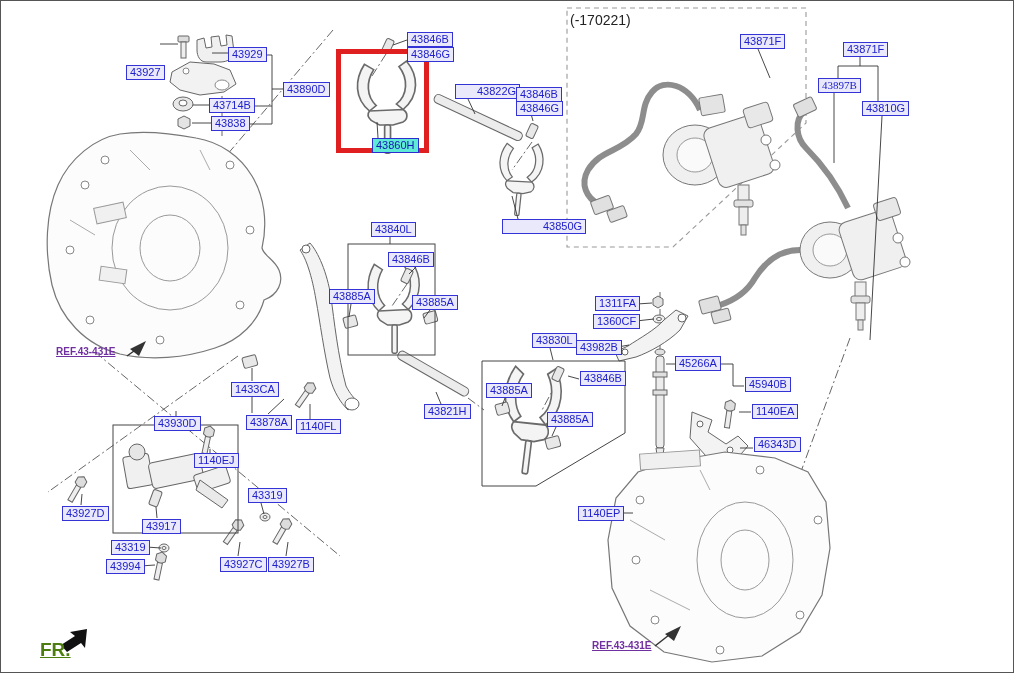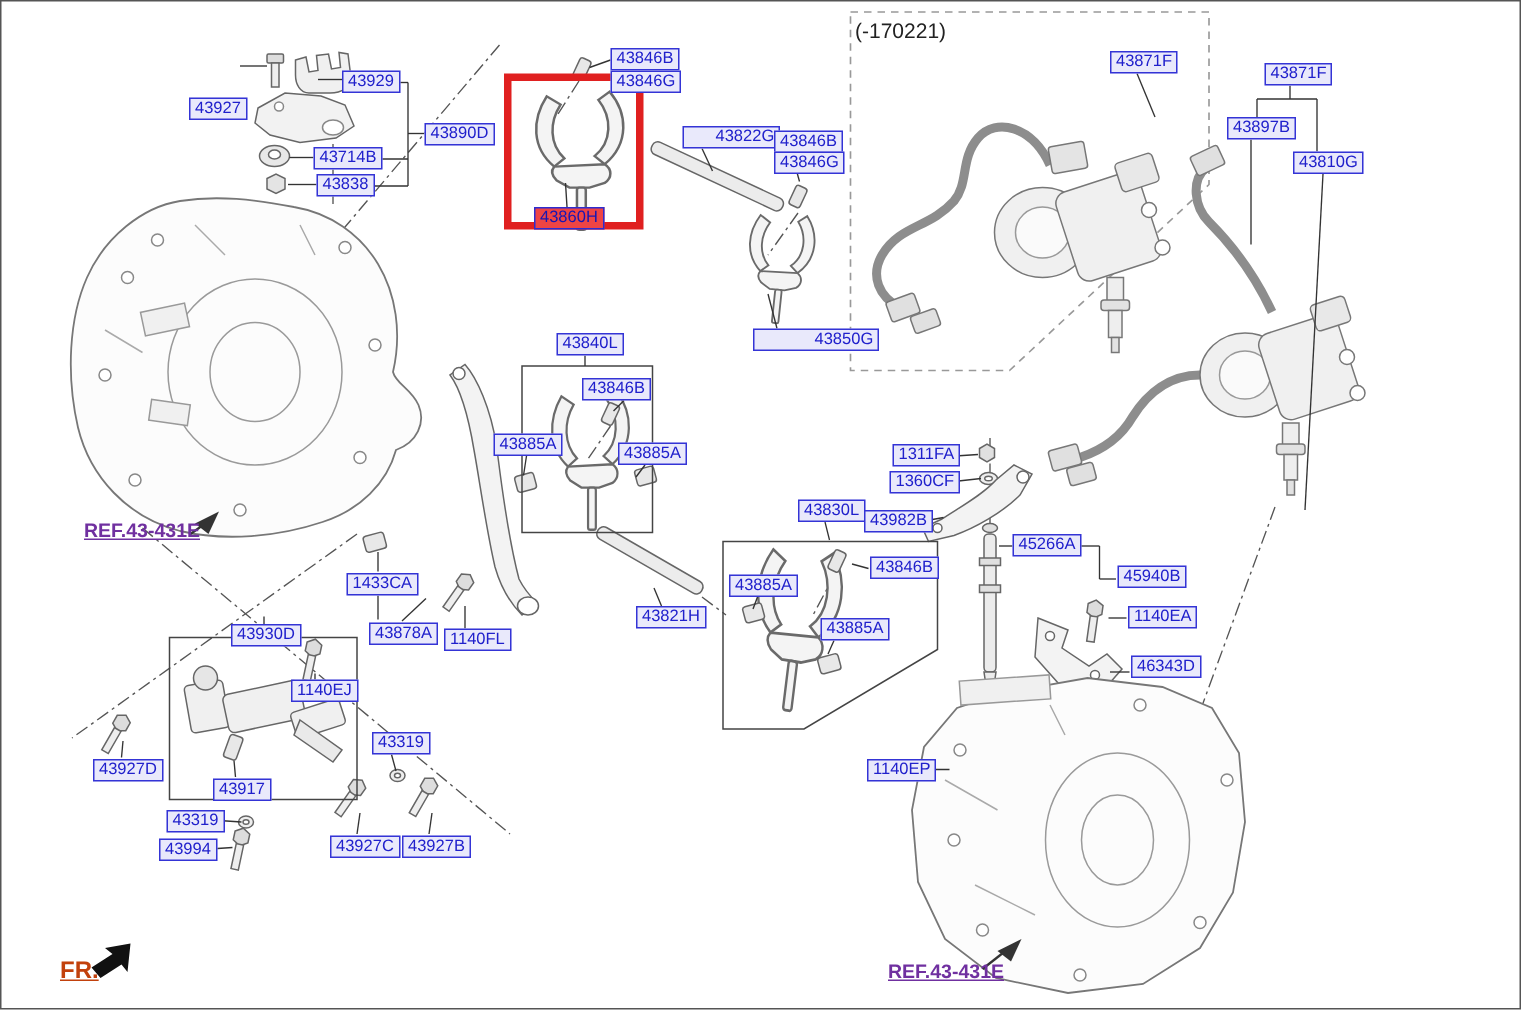--- a/index.html
+++ b/index.html
@@ -3,25 +3,25 @@
 <meta charset="utf-8">
 <style>
   html,body{margin:0;padding:0;}
   body{width:1014px;height:673px;background:#fff;position:relative;overflow:hidden;
        font-family:"Liberation Sans","DejaVu Sans",sans-serif;}
   #frame{position:absolute;inset:0;border:1px solid #555;box-sizing:border-box;}
   #diagram-svg{position:absolute;left:0;top:0;z-index:1;}
   #labels-layer{position:absolute;left:0;top:0;width:100%;height:100%;z-index:4;}
   .plabel{position:absolute;border:1px solid #3434d6;background:#e9e9fb;color:#2020cc;
           font-size:11px;line-height:13px;padding:0 3px;white-space:nowrap;cursor:pointer;}
-  .plabel.highlight{background:#ef4444;color:#1616b4;border-color:#2c2cd0;}
-  .reflink{position:absolute;color:#7030a0;font-size:13px;font-weight:bold;
+  .plabel.highlight{background:#5eead4;color:#1616b4;border-color:#2c2cd0;margin-left:16px;}
+  .reflink{position:absolute;color:#7030a0;font-size:10px;font-weight:bold;
            text-decoration:underline;white-space:nowrap;cursor:pointer;z-index:4;}
   .plain-note{position:absolute;color:#222;font-size:14px;z-index:4;}
-  #fr-marker{position:absolute;left:40px;top:639px;color:#c2410c;font-size:16px;font-weight:bold;z-index:4;text-decoration:underline;}
+  #fr-marker{position:absolute;left:40px;top:639px;color:#4d7c0f;font-size:19px;font-weight:bold;z-index:4;text-decoration:underline;}
   #red-highlight-box{position:absolute;left:336px;top:49px;width:93px;height:104px;
         border:5px solid #e02020;box-sizing:border-box;z-index:3;}
 </style>
 </head>
 <body>
 
 <div id="frame"></div>
 
 <svg id="diagram-svg" width="1014" height="673" viewBox="0 0 1014 673">
   <defs>
@@ -343,21 +343,21 @@
     <div class="plabel" style="left: 209px; top: 98px; text-align: right;">43714B</div>
     <div class="plabel" style="left: 211px; top: 116px;">43838</div>
     <div class="plabel" style="left: 407px; top: 32px;">43846B</div>
     <div class="plabel" style="left: 407px; top: 47px;">43846G</div>
     <div class="plabel" style="left: 455px; top: 84px; padding-left: 21px;">43822G</div>
     <div class="plabel" style="left: 516px; top: 87px;">43846B</div>
     <div class="plabel" style="left: 516px; top: 101px;">43846G</div>
     <div class="plabel" style="left: 502px; top: 219px; padding-left: 40px;">43850G</div>
     <div class="plabel" style="left: 740px; top: 34px;">43871F</div>
     <div class="plabel" style="left: 843px; top: 42px;">43871F</div>
-    <div class="plabel" style="left: 818px; top: 78px;">43897B</div>
+    <div class="plabel" style="left: 818px; top: 78px; font-family: Liberation Serif, serif;">43897B</div>
     <div class="plabel" style="left: 862px; top: 101px;">43810G</div>
     <div class="plabel" style="left: 371px; top: 222px;">43840L</div>
     <div class="plabel" style="left: 388px; top: 252px;">43846B</div>
     <div class="plabel" style="left: 329px; top: 289px;">43885A</div>
     <div class="plabel" style="left: 412px; top: 295px;">43885A</div>
     <div class="plabel" style="left: 595px; top: 296px;">1311FA</div>
     <div class="plabel" style="left: 593px; top: 314px;">1360CF</div>
     <div class="plabel" style="left: 532px; top: 333px;">43830L</div>
     <div class="plabel" style="left: 576px; top: 340px;">43982B</div>
     <div class="plabel" style="left: 675px; top: 356px;">45266A</div>

